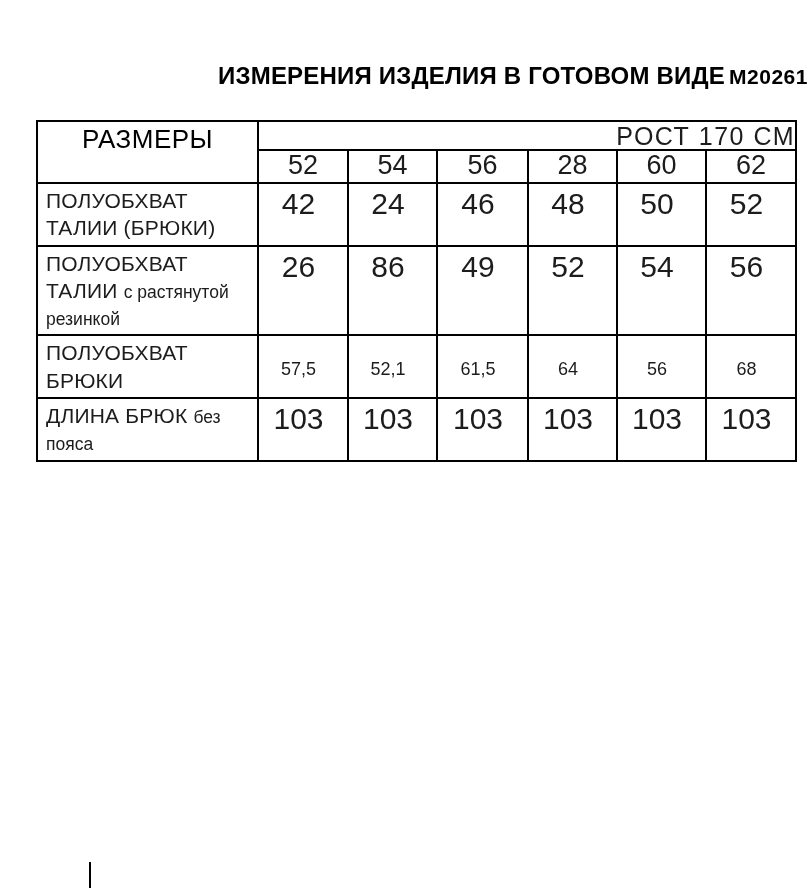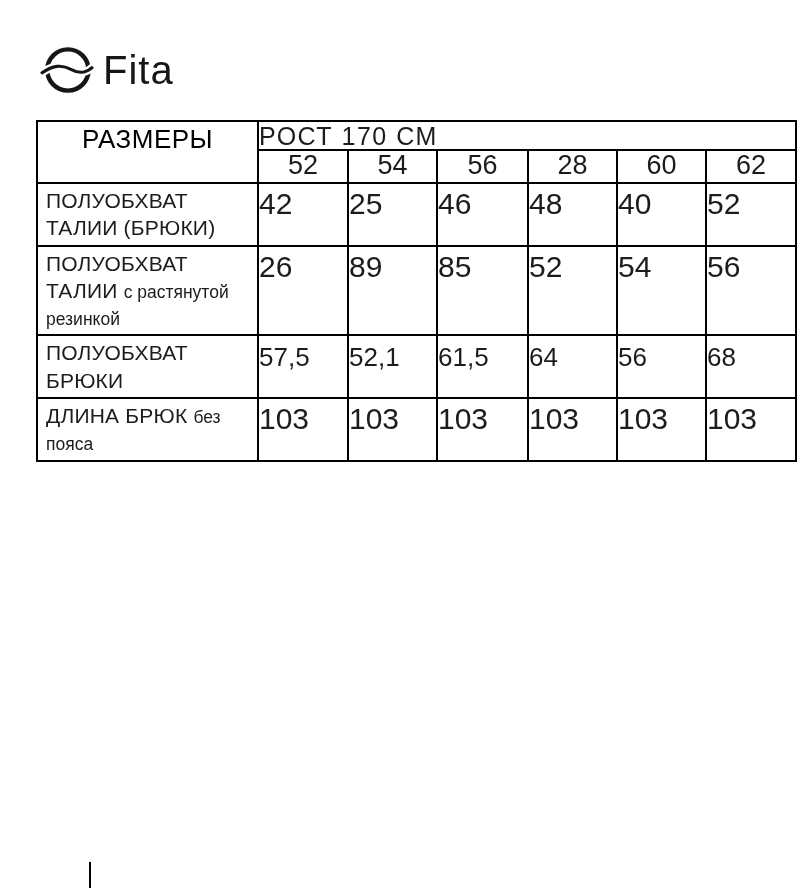--- a/index.html
+++ b/index.html
@@ -73,21 +73,21 @@
     font-weight: 700;
     font-size: 26px;
     color: #000;
     text-align: center;
     vertical-align: top;
     padding-top: 2px;
     letter-spacing: 0.5px;
   }
   th.group-h {
     font-size: 25px;
-    text-align: left;
+    text-align: right;
     vertical-align: middle;
     letter-spacing: 1.5px;
     height: 26px;
     line-height: 1;
     padding-top: 2px;
   }
   th.size-h {
     font-size: 27px;
     text-align: center;
     vertical-align: middle;
@@ -99,59 +99,48 @@
     vertical-align: top;
     text-align: left;
     font-size: 21px;
     line-height: 1.3;
     letter-spacing: 0.2px;
     padding: 3px 10px 3px 8px;
   }
   td.label-cell .note { font-size: 17.5px; letter-spacing: 0; }
   td.val {
     vertical-align: top;
-    text-align: left;
+    text-align: center;
     font-size: 30px;
     line-height: 1;
     padding: 5px 9px 0 0;
   }
   tr.r1 td { height: 58px; margin-left: 33px; }
   tr.r2 td { height: 70px; }
   tr.r3 td { height: 55px; }
   tr.r4 td { height: 40px; margin-top: 12px; }
-  tr.small-vals td.val { font-size: 26px; padding-top: 8px; }
+  tr.small-vals td.val { font-size: 18px; padding-top: 24px; }
 
   
   .stray-mark {
     position: absolute;
     left: 89px;
     top: 862px;
     width: 2px;
     height: 26px;
     background: #000;
   }
 </style>
 </head>
 <body>
 
 <div class="page">
 
-  <div class="brand-row">
-    <div class="logo">
-      <span>
-        <svg width="54" height="52" viewBox="0 0 60 58" aria-hidden="true">
-          <circle cx="31" cy="29" r="23" fill="none" stroke="#161616" stroke-width="5"></circle>
-          <path d="M 1 33 C 14 23.5 24 22.5 35 28.5 C 45 34 52 32 59 25.5" fill="none" stroke="#ffffff" stroke-width="9"></path>
-          <path d="M 1 33 C 14 23.5 24 22.5 35 28.5 C 45 34 52 32 59 25.5" fill="none" stroke="#161616" stroke-width="3.5"></path>
-        </svg>
-      </span>
-      <span class="brand-name">Fita</span>
-    </div>
-  </div>
-
+
+  <h1 class="doc-title"><span>ИЗМЕРЕНИЯ ИЗДЕЛИЯ В ГОТОВОМ ВИДЕ</span><span class="model">М20261</span></h1>
 
   <table class="sizes">
     <colgroup>
       <col style="width:221px">
       <col style="width:90px">
         <col style="width:89px">
         <col style="width:91px">
       <col style="width:89px">
         <col style="width:89px">
         <col style="width:90px">
@@ -166,32 +155,32 @@
         <th class="size-h">54</th>
         <th class="size-h">56</th>
         <th class="size-h">28</th>
         <th class="size-h">60</th>
         <th class="size-h">62</th>
       </tr>
 
       <tr class="r1">
         <td class="label-cell"><span>ПОЛУОБХВАТ ТАЛИИ (БРЮКИ)</span> <span class="note"></span></td>
         <td class="val">42</td>
-        <td class="val">25</td>
+        <td class="val">24</td>
         <td class="val">46</td>
         <td class="val">48</td>
-        <td class="val">40</td>
+        <td class="val">50</td>
         <td class="val">52</td>
       </tr>
 
       <tr class="r2">
         <td class="label-cell"><span>ПОЛУОБХВАТ ТАЛИИ</span> <span class="note">с растянутой резинкой</span></td>
         <td class="val">26</td>
-        <td class="val">89</td>
-        <td class="val">85</td>
+        <td class="val">86</td>
+        <td class="val">49</td>
         <td class="val">52</td>
         <td class="val">54</td>
         <td class="val">56</td>
       </tr>
 
       <tr class="r3 small-vals">
         <td class="label-cell"><span>ПОЛУОБХВАТ БРЮКИ</span> <span class="note"></span></td>
         <td class="val">57,5</td>
         <td class="val">52,1</td>
         <td class="val">61,5</td>

